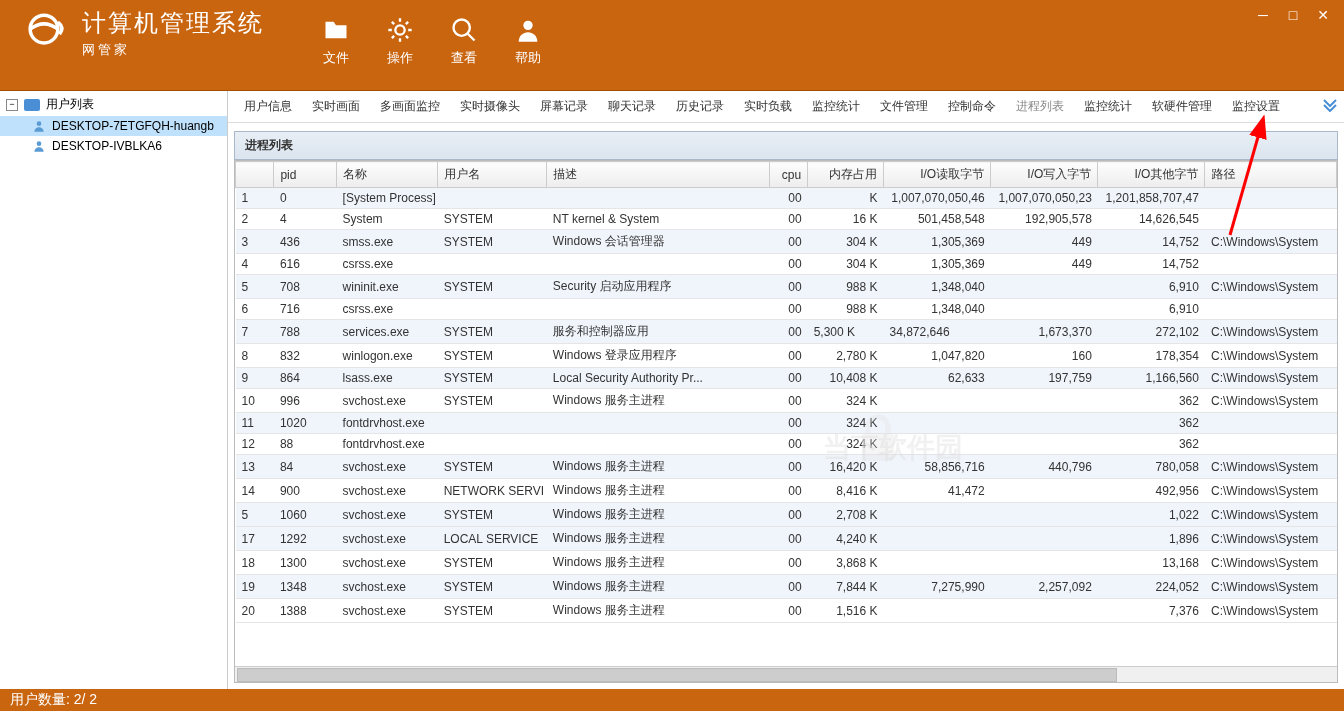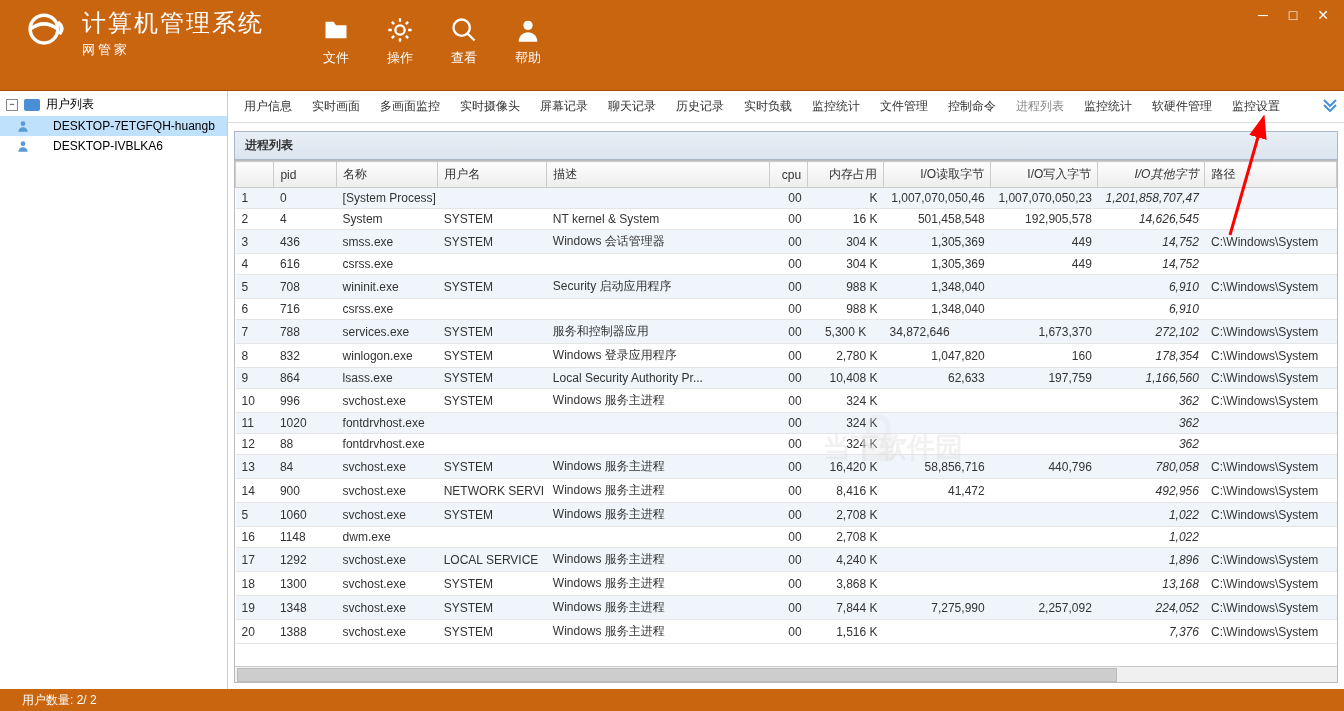--- a/index.html
+++ b/index.html
@@ -14,21 +14,21 @@
 .toolbar-item { display: flex; flex-direction: column; align-items: center; cursor: pointer; color: #fff; }
 .toolbar-item .icon { width: 28px; height: 28px; margin-bottom: 5px; }
 .toolbar-item span { font-size: 13px; }
 .win-controls { position: absolute; top: 4px; right: 6px; display: flex; gap: 0; }
 .win-controls div { width: 30px; height: 22px; display: flex; align-items: center; justify-content: center; cursor: pointer; color:#fff; font-size:14px;}
 .content { flex: 1; display: flex; min-height: 0; background: #fff; border-top: 1px solid #a34f0a;}
 .sidebar { width: 228px; border-right: 1px solid #ccc; background: #fff; padding-top: 2px; overflow:auto;}
 .tree-root { display: flex; align-items: center; padding: 3px 6px; }
 .tree-root .expand { width: 12px; height: 12px; border: 1px solid #888; display:flex; align-items:center; justify-content:center; font-size:9px; margin-right: 6px; cursor:pointer; line-height:1;}
 .tree-root .pcicon { width:16px; height:12px; background:#4a8fd6; margin-right:6px; border-radius:2px;}
-.tree-item { display: flex; align-items: center; padding: 3px 6px 3px 16px; gap: 17px; }
+.tree-item { display: flex; align-items: center; padding: 3px 6px 3px 32px; }
 .tree-item.selected { background: #bfe1fb; }
 .tree-item .usericon { width:14px; height:14px; margin-right:6px; }
 .main { flex: 1; display: flex; flex-direction: column; min-width: 0; }
 .tabs { display: flex; height: 32px; border-bottom: 1px solid #ddd; align-items:center; padding: 0 6px; background:#fff; position:relative;}
 .tab { padding: 6px 10px; cursor: pointer; color: #333; white-space: nowrap; }
 .tab.active { color: #888; }
 .tab-more { position:absolute; right:6px; top:5px; cursor:pointer;}
 .panel-title { background: linear-gradient(#e8eef5,#dbe5ef); border: 1px solid #a9b7c8; border-bottom:1px solid #a9b7c8; padding: 5px 10px; font-weight: bold; color:#333; margin:8px 6px 0 6px;}
 .table-wrap { flex:1; margin: 0 6px 6px 6px; border: 1px solid #bbb; overflow: hidden; display:flex; flex-direction:column;}
 .table-scroll { flex:1; overflow:auto;}
@@ -39,23 +39,23 @@
 tr.odd td { background: #fff; }
 .col-num { width:38px; text-align:left;}
 .col-pid { width:62px; text-align:left;}
 .col-name { width:100px;}
 .col-user { width:108px;}
 .col-desc { width:220px;}
 .col-cpu { width:38px; text-align:right;margin-top:28px;}
 .col-mem { width:75px; text-align:right;}
 .col-io1 { width:106px; text-align:right;}
 .col-io2 { width:106px; text-align:right;}
-.col-io3 { width:106px; text-align:right;font-style:italic;}
+.col-io3 { width:106px; text-align:right;}
 .col-path { width:130px;}
-.statusbar { height: 22px; background: #c9640f; color:#fff; display:flex; align-items:center; padding: 0 22px; font-size:12px;}
+.statusbar { height: 22px; background: #c9640f; color:#fff; display:flex; align-items:center; padding: 0 10px; font-size:14px;}
 .arrow-annotation { position:absolute; pointer-events:none; z-index:100;}
 .watermark { position:absolute; left:595px; top:338px; color:#ddd; opacity:0.4; font-size:28px; pointer-events:none; z-index:50;font-weight:bold;}
 .watermark-bag { position:absolute; left:620px; top:320px; opacity:0.3; pointer-events:none; z-index:49;}
 .hscroll { height:16px; background:#f0f0f0; border-top:1px solid #ccc; display:flex; align-items:center;}
 .hscroll-thumb { height:14px; background:#cdcdcd; border:1px solid #bbb; margin-left:2px; width: 880px;}
 </style>
 </head>
 <body>
 
 <div class="window">
@@ -256,21 +256,21 @@
                   <td class="col-io3" style="text-align: right;">6,910</td>
                   <td class="col-path"></td>
                 </tr>
                 <tr class="alt">
                   <td class="col-num">7</td>
                   <td class="col-pid">788</td>
                   <td class="col-name">services.exe</td>
                   <td class="col-user">SYSTEM</td>
                   <td class="col-desc">服务和控制器应用</td>
                   <td class="col-cpu" style="text-align: right;">00</td>
-                  <td class="col-mem" style="text-align: center;">5,300 K</td>
+                  <td class="col-mem" style="text-align: left;">5,300 K</td>
                   <td class="col-io1" style="text-align: left;">34,872,646</td>
                   <td class="col-io2" style="text-align: right;">1,673,370</td>
                   <td class="col-io3" style="text-align: right;">272,102</td>
                   <td class="col-path">C:\Windows\System</td>
                 </tr>
                 <tr class="odd">
                   <td class="col-num">8</td>
                   <td class="col-pid">832</td>
                   <td class="col-name">winlogon.exe</td>
                   <td class="col-user">SYSTEM</td>
@@ -365,33 +365,20 @@
                   <td class="col-pid">1060</td>
                   <td class="col-name">svchost.exe</td>
                   <td class="col-user">SYSTEM</td>
                   <td class="col-desc">Windows 服务主进程</td>
                   <td class="col-cpu" style="text-align: right;">00</td>
                   <td class="col-mem" style="text-align: right;">2,708 K</td>
                   <td class="col-io1" style="text-align: right;"></td>
                   <td class="col-io2" style="text-align: right;"></td>
                   <td class="col-io3" style="text-align: right;">1,022</td>
                   <td class="col-path">C:\Windows\System</td>
-                </tr>
-                <tr class="odd">
-                  <td class="col-num">16</td>
-                  <td class="col-pid">1148</td>
-                  <td class="col-name">dwm.exe</td>
-                  <td class="col-user"></td>
-                  <td class="col-desc"></td>
-                  <td class="col-cpu" style="text-align: right;">00</td>
-                  <td class="col-mem" style="text-align: right;">2,708 K</td>
-                  <td class="col-io1" style="text-align: right;"></td>
-                  <td class="col-io2" style="text-align: right;"></td>
-                  <td class="col-io3" style="text-align: right;">1,022</td>
-                  <td class="col-path"></td>
                 </tr>
                 <tr class="alt">
                   <td class="col-num">17</td>
                   <td class="col-pid">1292</td>
                   <td class="col-name">svchost.exe</td>
                   <td class="col-user">LOCAL SERVICE</td>
                   <td class="col-desc">Windows 服务主进程</td>
                   <td class="col-cpu" style="text-align: right;">00</td>
                   <td class="col-mem" style="text-align: right;">4,240 K</td>
                   <td class="col-io1" style="text-align: right;"></td>

